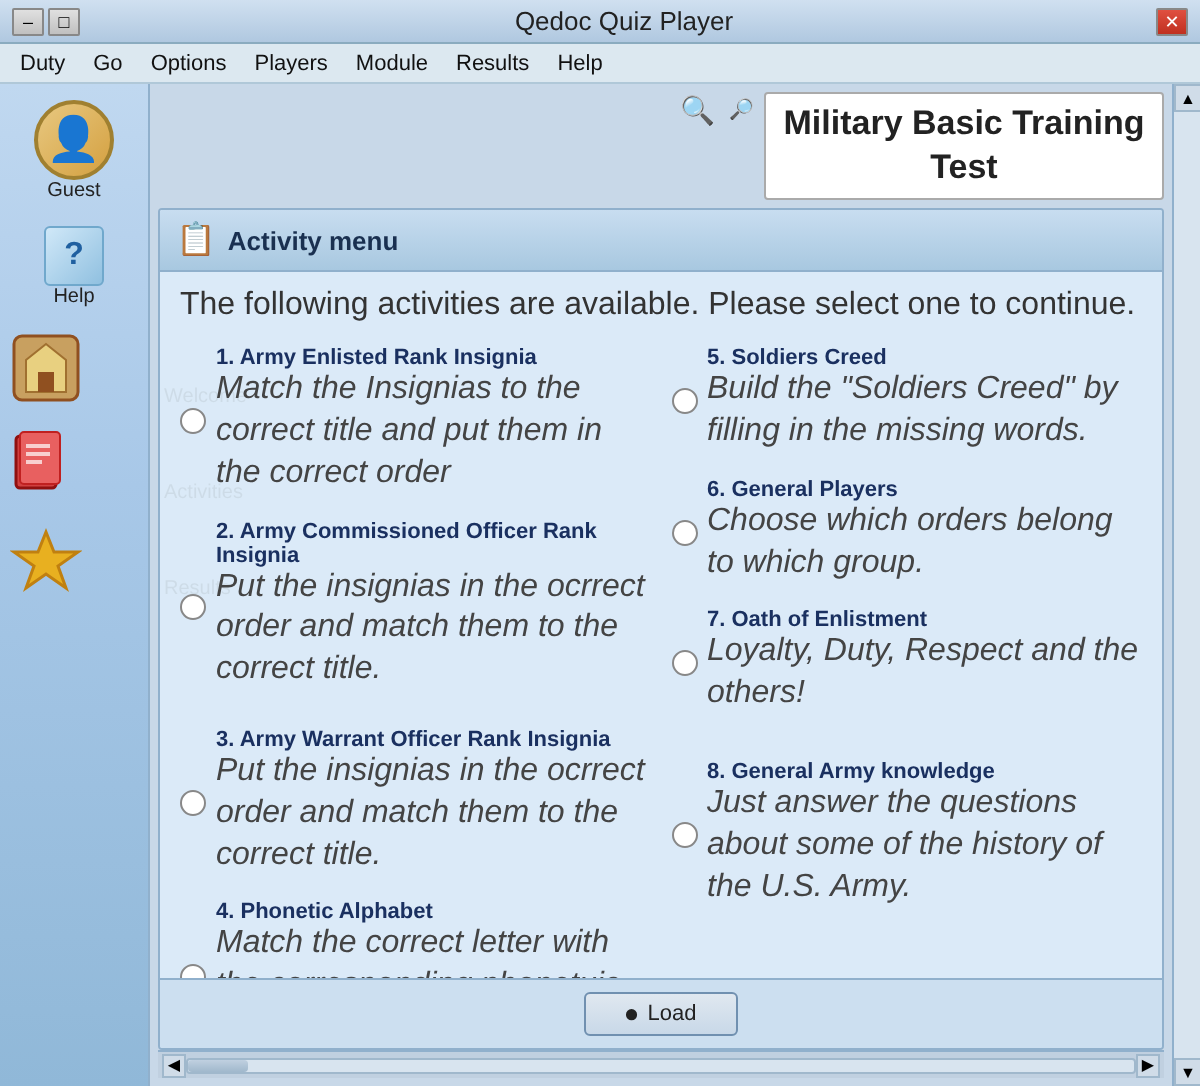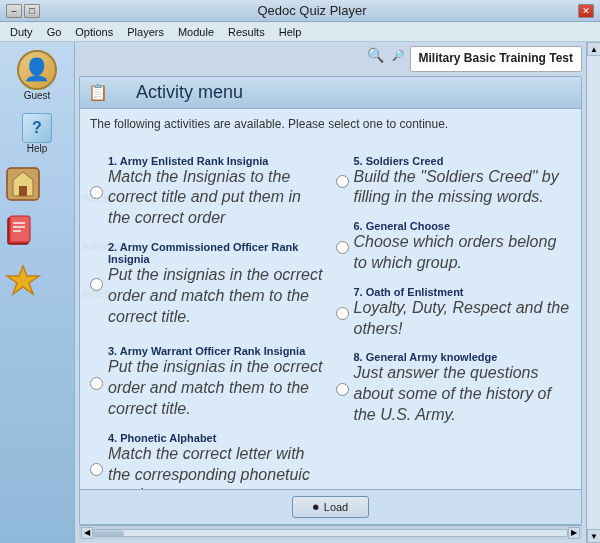--- a/index.html
+++ b/index.html
@@ -140,21 +140,21 @@
       display: flex;
       justify-content: flex-end;
       align-items: flex-start;
       margin-bottom: 4px;
     }
     .quiz-title-box {
       background: white;
       border: 1px solid #aaa;
       border-radius: 2px;
       padding: 4px 8px;
-      font-size: 12px;
+      font-size: 17px;
       font-weight: bold;
       color: #222;
       text-align: center;
       min-width: 160px;
       max-width: 200px;
       line-height: 1.3;
     }
 
     
     .activity-panel {
@@ -171,34 +171,33 @@
       padding: 5px 8px;
       display: flex;
       align-items: center;
       gap: 6px;
       border-bottom: 1px solid #90b0cc;
     }
     .activity-header-icon {
       font-size: 16px;
     }
     .activity-header-title {
-      font-size: 18px;
-      font-weight: normal;
+      font-size: 13px;
+      font-weight: bold;
       color: #1a3050;
-      margin-left: 22px;
     }
     .activity-body {
       flex: 1;
       overflow-y: auto;
       padding: 8px 10px;
     }
     .activity-intro {
-      font-size: 12px;
+      font-size: 16px;
       color: #333;
-      margin-bottom: 21px;
+      margin-bottom: 8px;
     }
 
     
     .activities-grid {
       display: grid;
       grid-template-columns: 1fr 1fr;
       gap: 4px 10px;
     }
     .activity-item {
       display: flex;
@@ -464,32 +463,32 @@
             <div class="activity-item">
               <div class="radio-btn"></div>
               <div class="activity-text">
                 <div class="activity-name"><span>5.</span> <span>Soldiers Creed</span></div>
                 <div class="activity-desc">Build the "Soldiers Creed" by filling in the missing words.</div>
               </div>
             </div>
             <div class="activity-item" style="margin-top:6px;">
               <div class="radio-btn"></div>
               <div class="activity-text">
-                <div class="activity-name"><span>6.</span> <span>General Choose</span></div>
+                <div class="activity-name"><span>6.</span> <span>General Players</span></div>
                 <div class="activity-desc">Choose which orders belong to which group.</div>
               </div>
             </div>
             <div class="activity-item" style="margin-top:6px;">
               <div class="radio-btn"></div>
               <div class="activity-text">
                 <div class="activity-name"><span>7.</span> <span>Oath of Enlistment</span></div>
                 <div class="activity-desc">Loyalty, Duty, Respect and the others!</div>
               </div>
             </div>
-            <div class="activity-item" style="margin-top:6px;">
+            <div class="activity-item" style="margin-top:16px;">
               <div class="radio-btn"></div>
               <div class="activity-text">
                 <div class="activity-name"><span>8.</span> <span>General Army knowledge</span></div>
                 <div class="activity-desc">Just answer the questions about some of the history of the U.S. Army.</div>
               </div>
             </div>
           </div>
         </div>
       </div>
 

